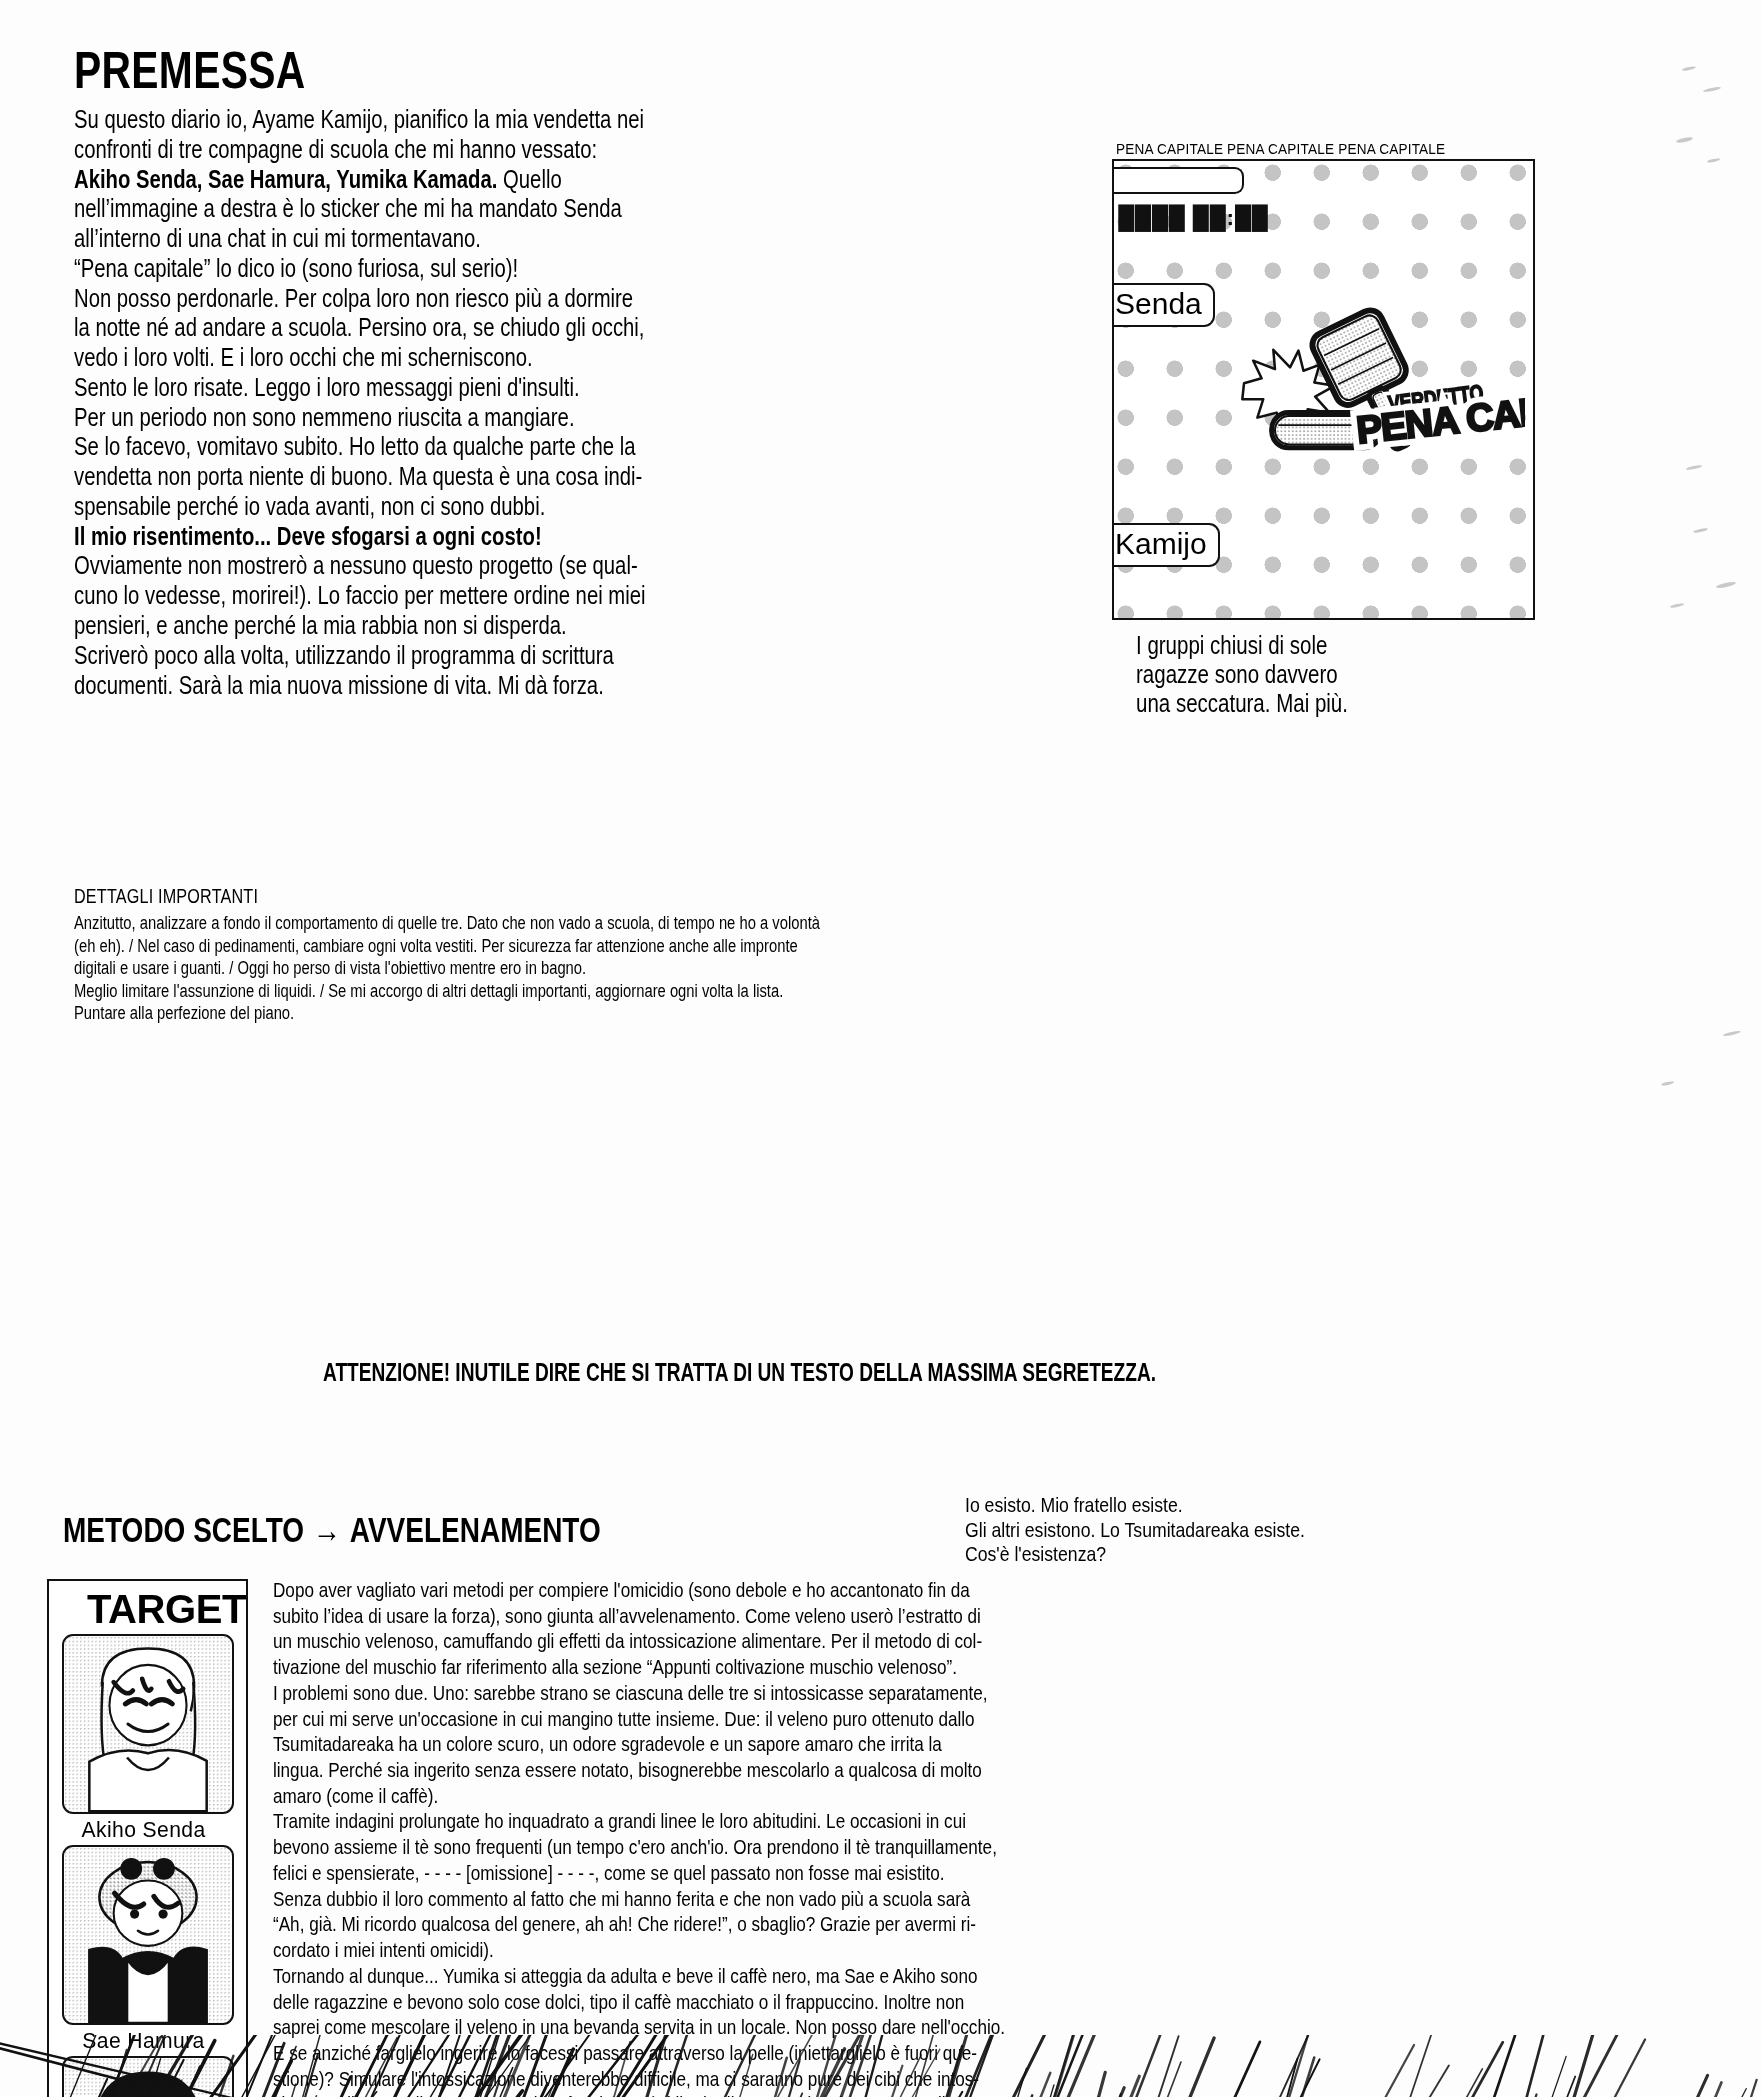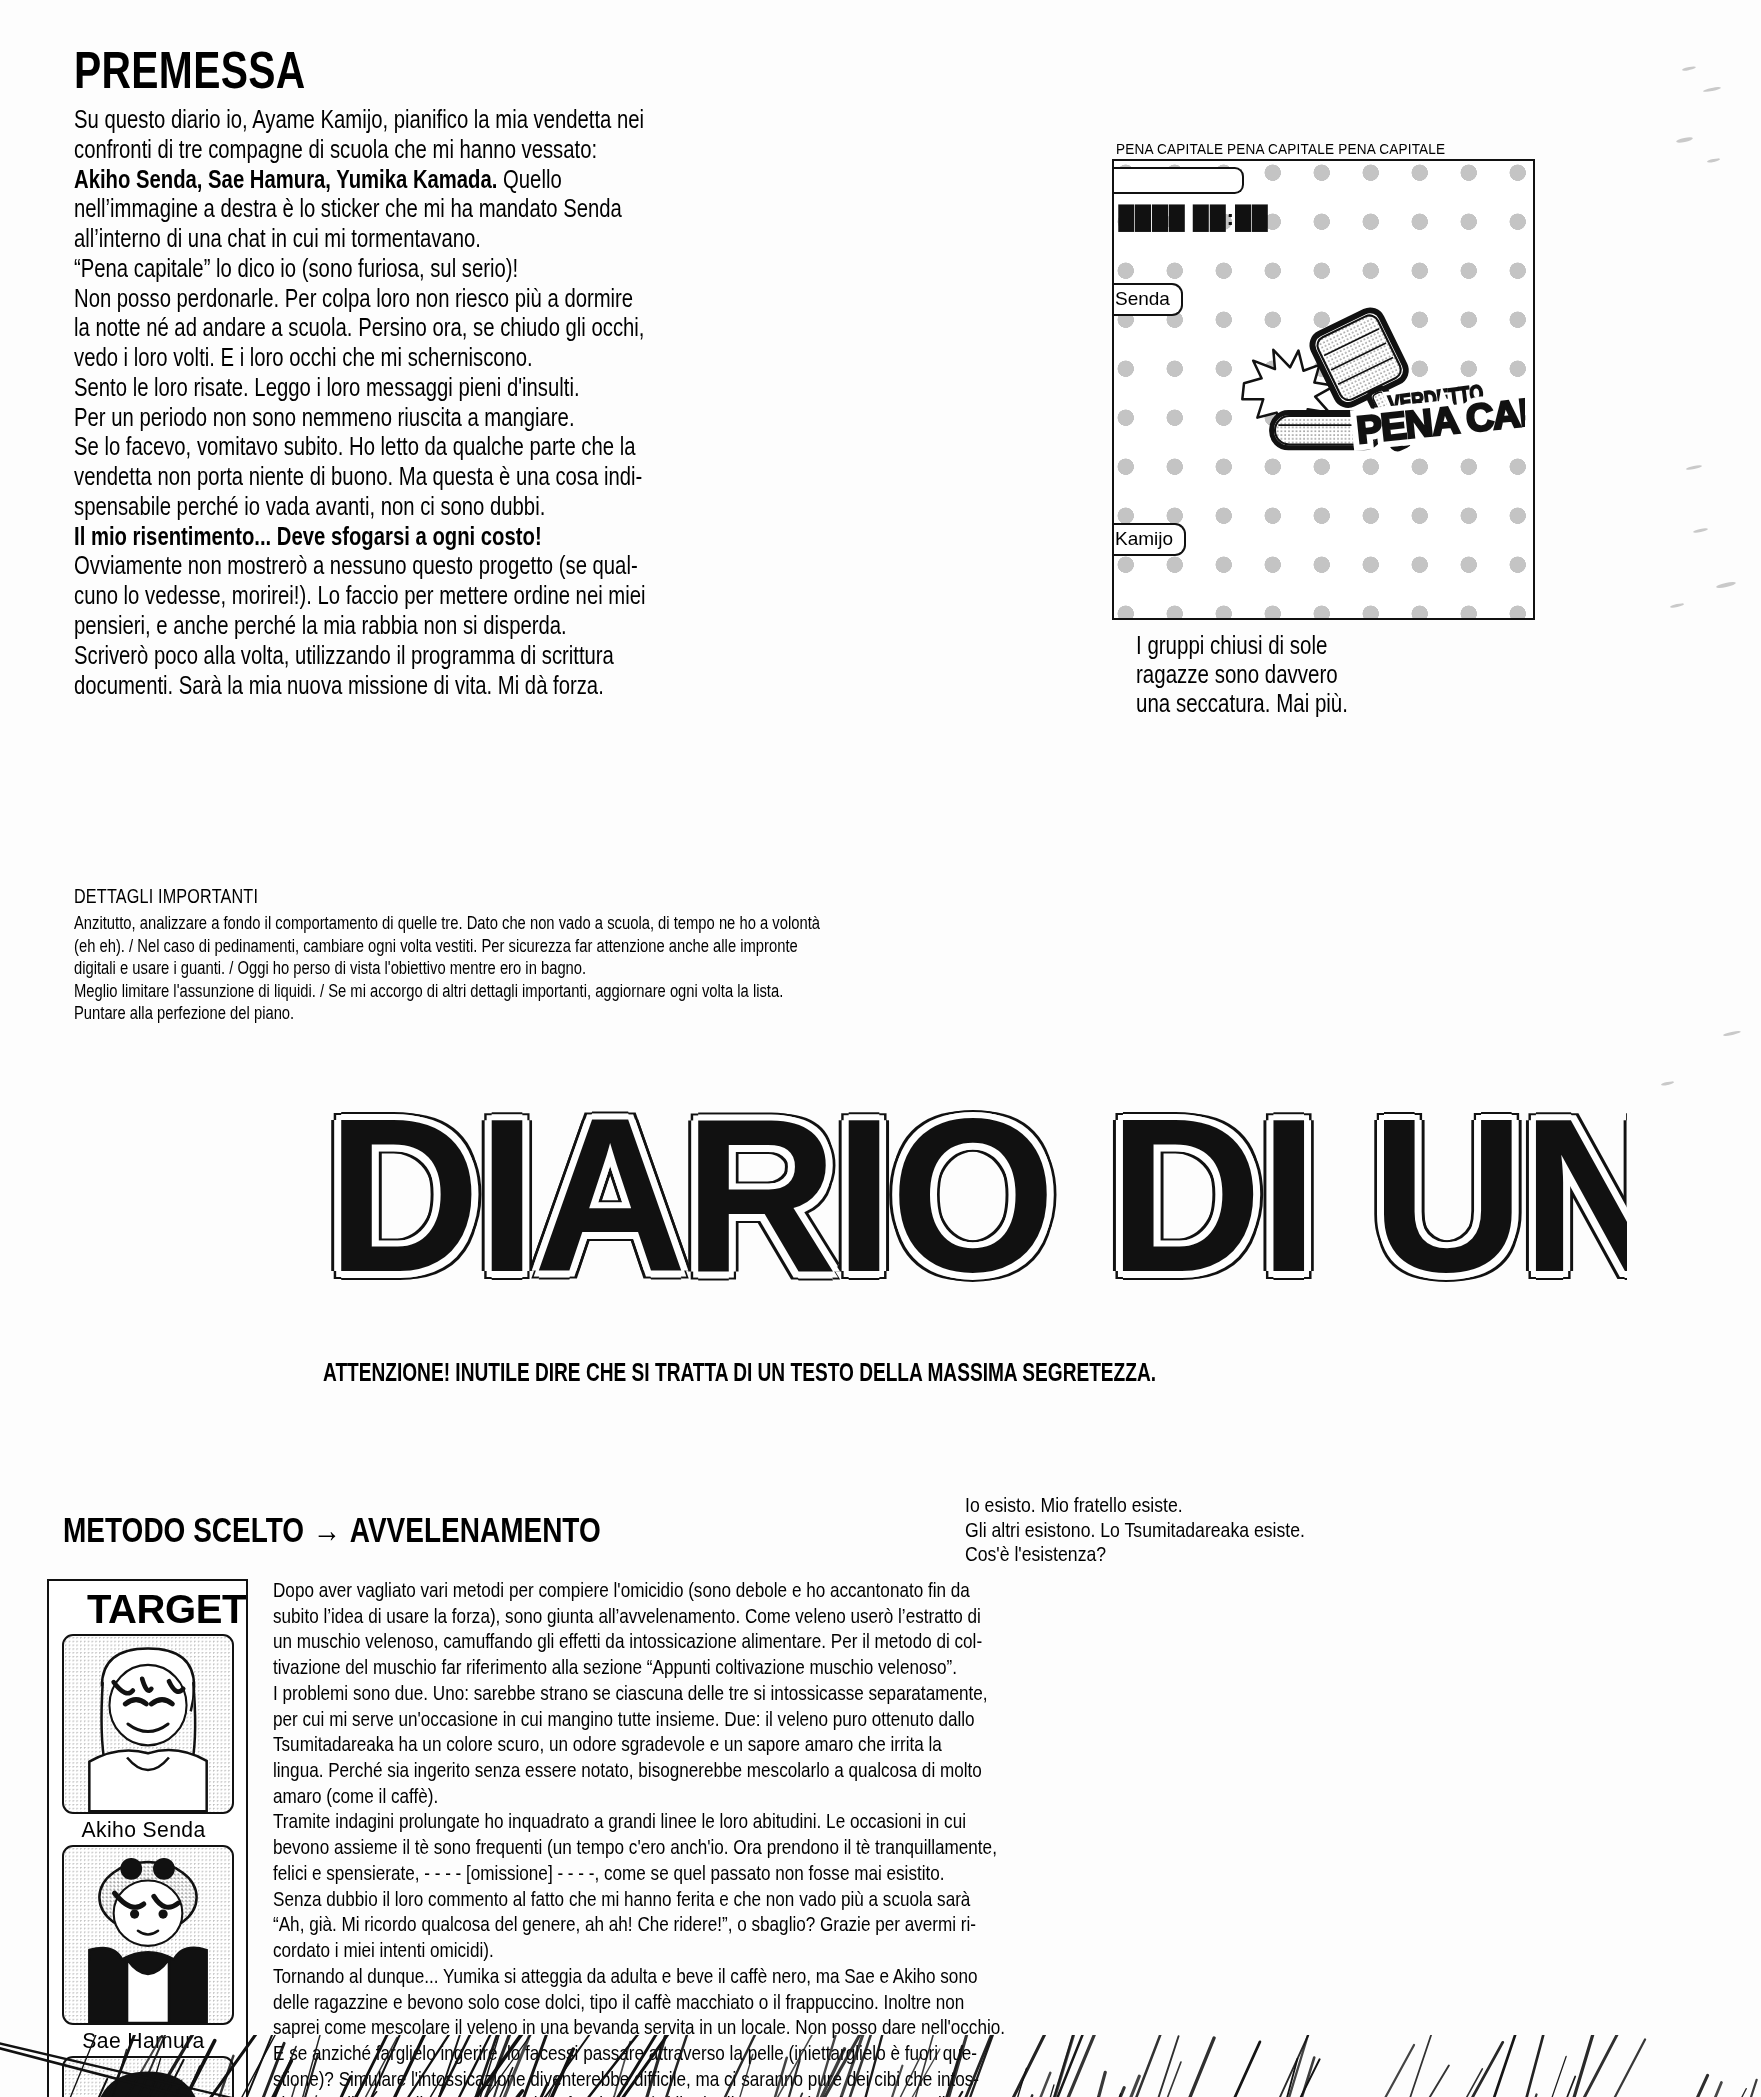--- a/index.html
+++ b/index.html
@@ -44,21 +44,21 @@
   }
   #chat-dots{
     position:absolute;inset:0;
     background-image:radial-gradient(circle at 11.7px 11.7px, #b9b9b9 8px, rgba(255,255,255,0) 8.4px);
     background-size:49px 49px;
     opacity:.85;
   }
   .bubble{
     position:absolute;background:#fff;border:2.1px solid #111;
     border-radius:11px;padding:4.2px 11px 5.9px 11px;
-    font-size:19px;line-height:1;white-space:nowrap;
+    font-size:30px;line-height:1;white-space:nowrap;
     z-index:4;
   }
   #bubble-top{left:-10px;top:5.9px;width:138px;height:22.7px;padding:0;border-radius:0 9.2px 9.2px 0;border-left:none;}
   #ts-redacted{
     position:absolute;left:4.2px;top:43px;z-index:5;
     font-size:22.7px;font-weight:bold;letter-spacing:0.8px;white-space:nowrap;
     color:#111;filter:blur(0.5px);
   }
   #bubble-senda{left:-10px;top:122px;border-left:none;border-radius:0 11px 11px 0;}
   #bubble-kamijo{left:-10px;top:362px;border-left:none;border-radius:0 11px 11px 0;}
@@ -259,23 +259,20 @@
     <div id="dettagli-title" class="cond">DETTAGLI IMPORTANTI</div>
     <div id="dettagli-body" class="cond">
         <span class="ln">Anzitutto, analizzare a fondo il comportamento di quelle tre. Dato che non vado a scuola, di tempo ne ho a volontà</span>
         <span class="ln">(eh eh). / Nel caso di pedinamenti, cambiare ogni volta vestiti. Per sicurezza far attenzione anche alle impronte</span>
         <span class="ln">digitali e usare i guanti. / Oggi ho perso di vista l'obiettivo mentre ero in bagno.</span>
         <span class="ln">Meglio limitare l'assunzione di liquidi. / Se mi accorgo di altri dettagli importanti, aggiornare ogni volta la lista.</span>
         <span class="ln">Puntare alla perfezione del piano.</span>
       </div>
   </div>
 
-  <div id="diario-wrap">
-    <div id="diario-title" class="cond">DIARIO DI UN</div>
-  </div>
 
   <div id="attenzione" class="cond">ATTENZIONE! INUTILE DIRE CHE SI TRATTA DI UN TESTO DELLA MASSIMA SEGRETEZZA.</div>
 
   <div id="metodo-heading" class="cond">
     <span>METODO SCELTO</span><span id="metodo-arrow">→</span><span>AVVELENAMENTO</span>
   </div>
 
   <div id="esiste-note" class="cond">
       <span class="ln">Io esisto. Mio fratello esiste.</span>
       <span class="ln">Gli altri esistono. Lo Tsumitadareaka esiste.</span>

